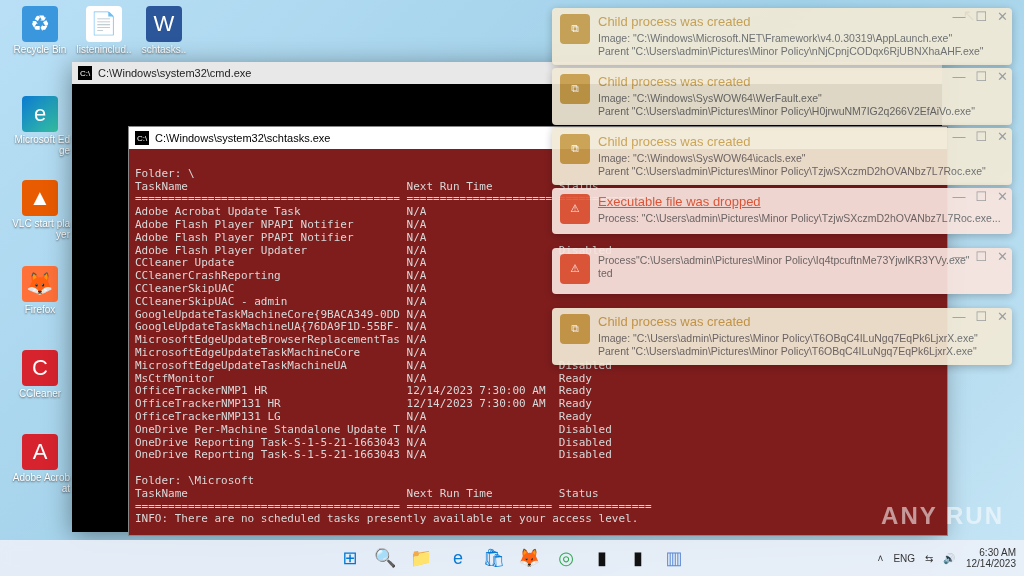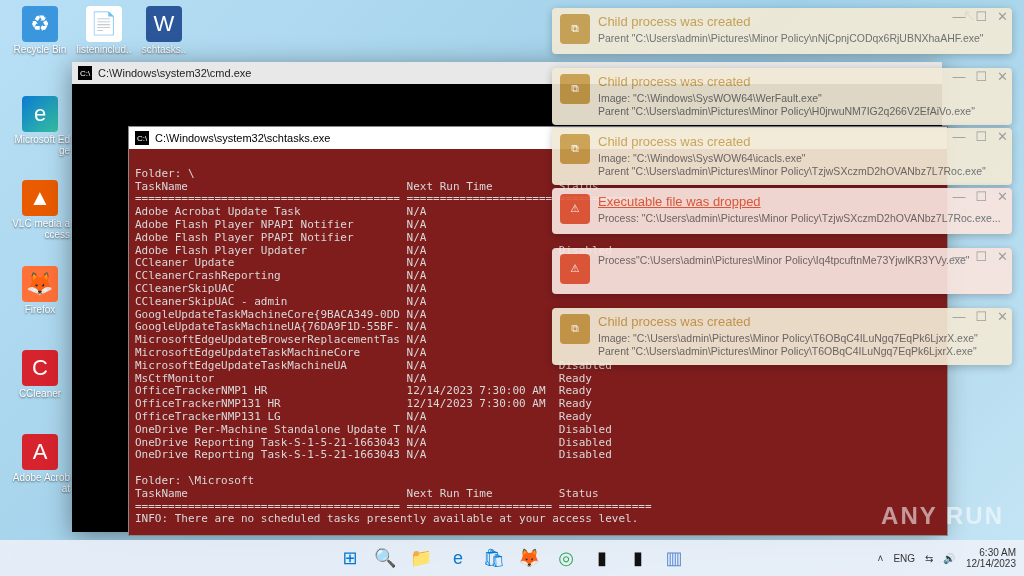--- a/index.html
+++ b/index.html
@@ -128,21 +128,21 @@
     <div class="icon-cell" style="left: 134px; top: 6px;">
       <div class="icon-img ic-word">W</div>
     <div class="icon-label">schtasks..</div>
     </div>
     <div class="icon-cell" style="left: 10px; top: 96px;">
       <div class="icon-img ic-edge">e</div>
     <div class="icon-label">Microsoft Edge</div>
     </div>
     <div class="icon-cell" style="left: 10px; top: 180px;">
       <div class="icon-img ic-vlc">▲</div>
-    <div class="icon-label">VLC media access</div>
+    <div class="icon-label">VLC start player</div>
     </div>
     <div class="icon-cell" style="left: 10px; top: 266px;">
       <div class="icon-img ic-ff">🦊</div>
     <div class="icon-label">Firefox</div>
     </div>
     <div class="icon-cell" style="left: 10px; top: 350px;">
       <div class="icon-img ic-cc">C</div>
     <div class="icon-label">CCleaner</div>
     </div>
     <div class="icon-cell" style="left: 10px; top: 434px;">
@@ -233,20 +233,21 @@
 
 <div class="toast gold" style="top: 8px;">
     <div class="win-ctrls">
       <span>—</span>
       <span>☐</span>
       <span>✕</span>
     </div>
     <div class="t-icon">⧉</div>
     <div class="t-text">
       <div class="t-title">Child process was created</div>
+      <div class="t-line">Image: "C:\Windows\Microsoft.NET\Framework\v4.0.30319\AppLaunch.exe"</div>
       <div class="t-line">Parent "C:\Users\admin\Pictures\Minor Policy\nNjCpnjCODqx6RjUBNXhaAHF.exe"</div>
     </div>
   </div>
 <div class="toast gold" style="top: 68px;">
     <div class="win-ctrls">
       <span>—</span>
       <span>☐</span>
       <span>✕</span>
     </div>
     <div class="t-icon">⧉</div>
@@ -283,20 +284,21 @@
   </div>
 <div class="toast warn" style="top: 248px;">
     <div class="win-ctrls">
       <span>—</span>
       <span>☐</span>
       <span>✕</span>
     </div>
     <div class="t-icon">⚠</div>
     <div class="t-text">
       <div class="t-line">Process"C:\Users\admin\Pictures\Minor Policy\Iq4tpcuftnMe73YjwlKR3YVy.exe"</div>
+      <div class="t-line">ted</div>
     </div>
   </div>
 <div class="toast gold" style="top: 308px;">
     <div class="win-ctrls">
       <span>—</span>
       <span>☐</span>
       <span>✕</span>
     </div>
     <div class="t-icon">⧉</div>
     <div class="t-text">

